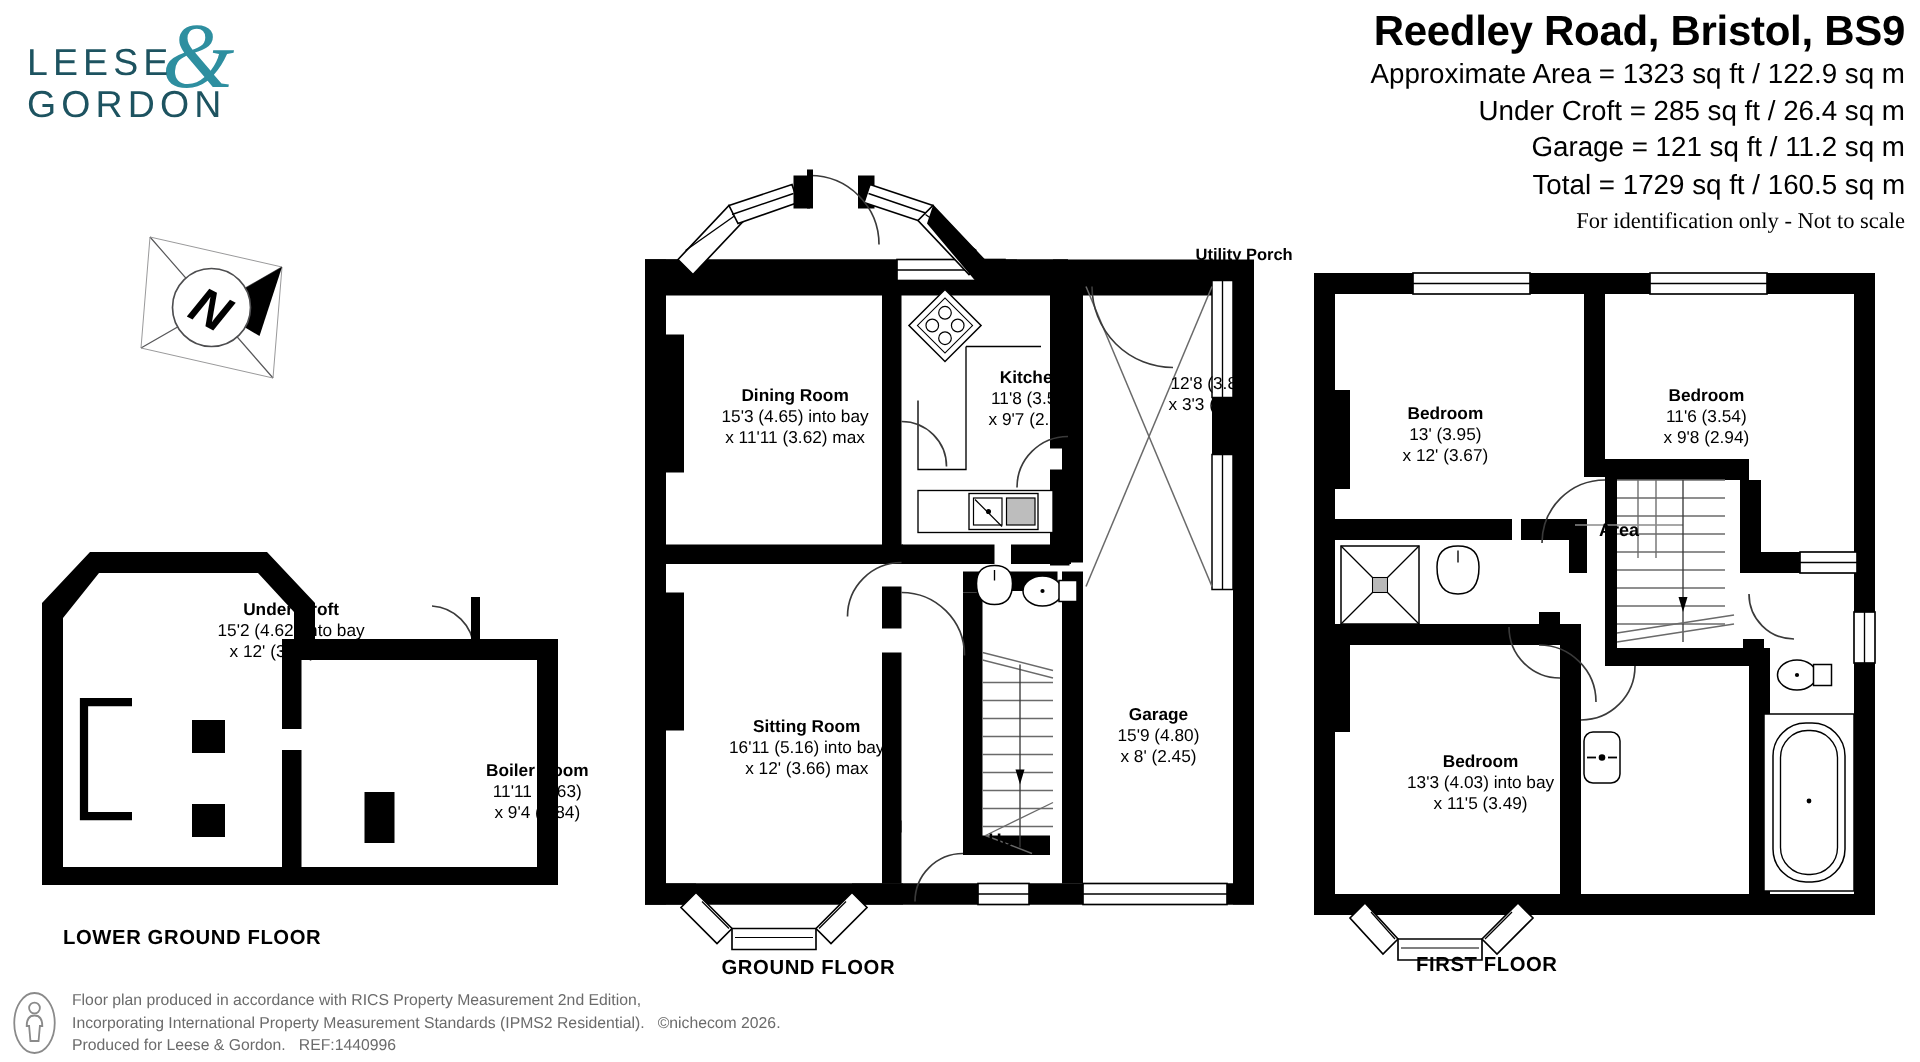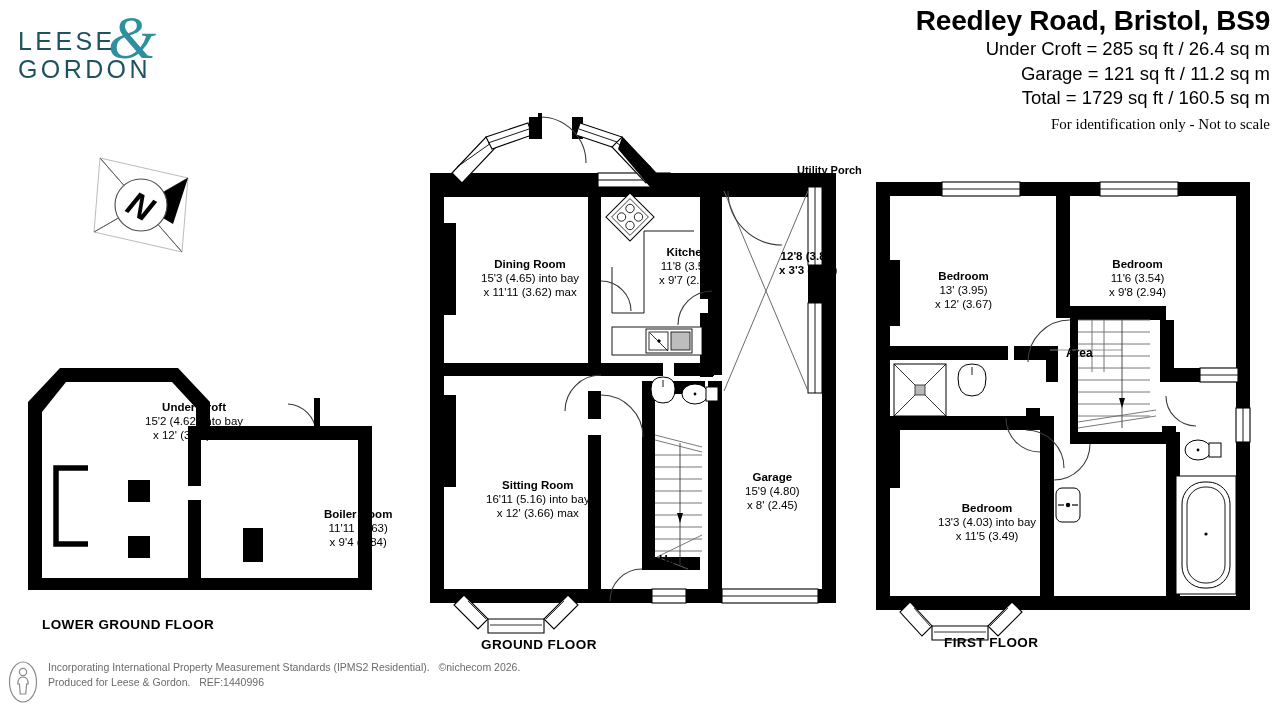--- a/index.html
+++ b/index.html
@@ -36,21 +36,21 @@
   #capLGF{left:42px;top:617px;}
   #capGF{left:481px;top:637px;}
   #capFF{left:944px;top:635px;}
 
   
   .roomLabel{position:absolute;text-align:center;line-height:1.23;white-space:nowrap;}
   .roomLabel .rn{font-size:11.5px;font-weight:bold;display:block;}
   .roomLabel .rd{font-size:11.5px;display:block;}
   .tinyLabel{position:absolute;font-size:11px;font-weight:bold;white-space:nowrap;}
   .dirLabel{position:absolute;font-size:12px;font-weight:bold;white-space:nowrap;}
-  .porchDim{position:absolute;font-size:11.5px;text-align:center;line-height:1.23;white-space:nowrap;font-weight:bold;}
+  .porchDim{position:absolute;font-size:11.5px;text-align:center;line-height:1.23;white-space:nowrap;}
 
   
   #footer{position:absolute;left:8px;top:660px;width:700px;height:46px;}
   #footIcon{position:absolute;left:0px;top:1px;width:30px;height:42px;}
   #footText{position:absolute;left:40px;top:0px;font-size:10.5px;line-height:1.42;color:#6b6b6b;}
   #footText .ln{display:block;white-space:nowrap;}
   .cw{display:inline;}
 </style>
 </head>
 <body>
@@ -60,20 +60,21 @@
   <div id="logo">
     <svg width="190" height="72" viewBox="0 0 190 72" xmlns="http://www.w3.org/2000/svg">
       <text id="logoAmp" x="98" y="48" font-family="Liberation Serif, serif" font-size="62" font-style="italic" fill="#2e8fa0">&amp;</text>
       <text id="logoL1" x="8" y="40" font-family="Liberation Sans, sans-serif" font-size="25" letter-spacing="3.4" fill="#1d5360">LEESE</text>
       <text id="logoL2" x="8" y="68" font-family="Liberation Sans, sans-serif" font-size="25" letter-spacing="3.4" fill="#1d5360">GORDON</text>
     </svg>
   </div>
 
   <div id="header">
     <div id="title">Reedley Road, Bristol, BS9</div>
+    <div class="areaLine">Approximate Area = 1323 sq ft / 122.9 sq m</div>
     <div class="areaLine">Under Croft = 285 sq ft / 26.4 sq m</div>
     <div class="areaLine">Garage = 121 sq ft / 11.2 sq m</div>
     <div class="areaLine">Total = 1729 sq ft / 160.5 sq m</div>
     <div id="notToScale">For identification only - Not to scale</div>
   </div>
 
   <div id="compass">
     <svg width="126" height="126" viewBox="0 0 126 126" xmlns="http://www.w3.org/2000/svg">
       <g fill="none" stroke="#58585a" stroke-width="0.8">
         <path d="M63 63 L22 16 L63 63 L110 36 L63 63 L104 110 L63 63 L16 90 Z"></path>
@@ -512,18 +513,19 @@
 
   <div id="footer">
     <div id="footIcon">
       <svg width="30" height="42" viewBox="0 0 30 42" xmlns="http://www.w3.org/2000/svg">
         <ellipse cx="15" cy="21" rx="13.5" ry="20" fill="none" stroke="#8a8a8a" stroke-width="1.2"></ellipse>
         <circle cx="15" cy="11" r="3.6" fill="none" stroke="#8a8a8a" stroke-width="1.2"></circle>
         <path d="M 15 16 q 5.2 0 5.2 7 l -1.6 0 l -0.9 10 l -5.4 0 l -0.9 -10 l -1.6 0 q 0 -7 5.2 -7 z" fill="none" stroke="#8a8a8a" stroke-width="1.2"></path>
       </svg>
     </div>
     <div id="footText">
+      <span class="ln">Floor plan produced in accordance with RICS Property Measurement 2nd Edition,</span>
       <span class="ln"><span>Incorporating International Property Measurement Standards (IPMS2 Residential).</span>&nbsp;&nbsp;&nbsp;<span class="cw">©nichecom 2026.</span></span>
       <span class="ln"><span>Produced for Leese &amp; Gordon.</span>&nbsp;&nbsp;&nbsp;<span>REF:1440996</span></span>
     </div>
   </div>
 
 </div>
 
 </body></html>

